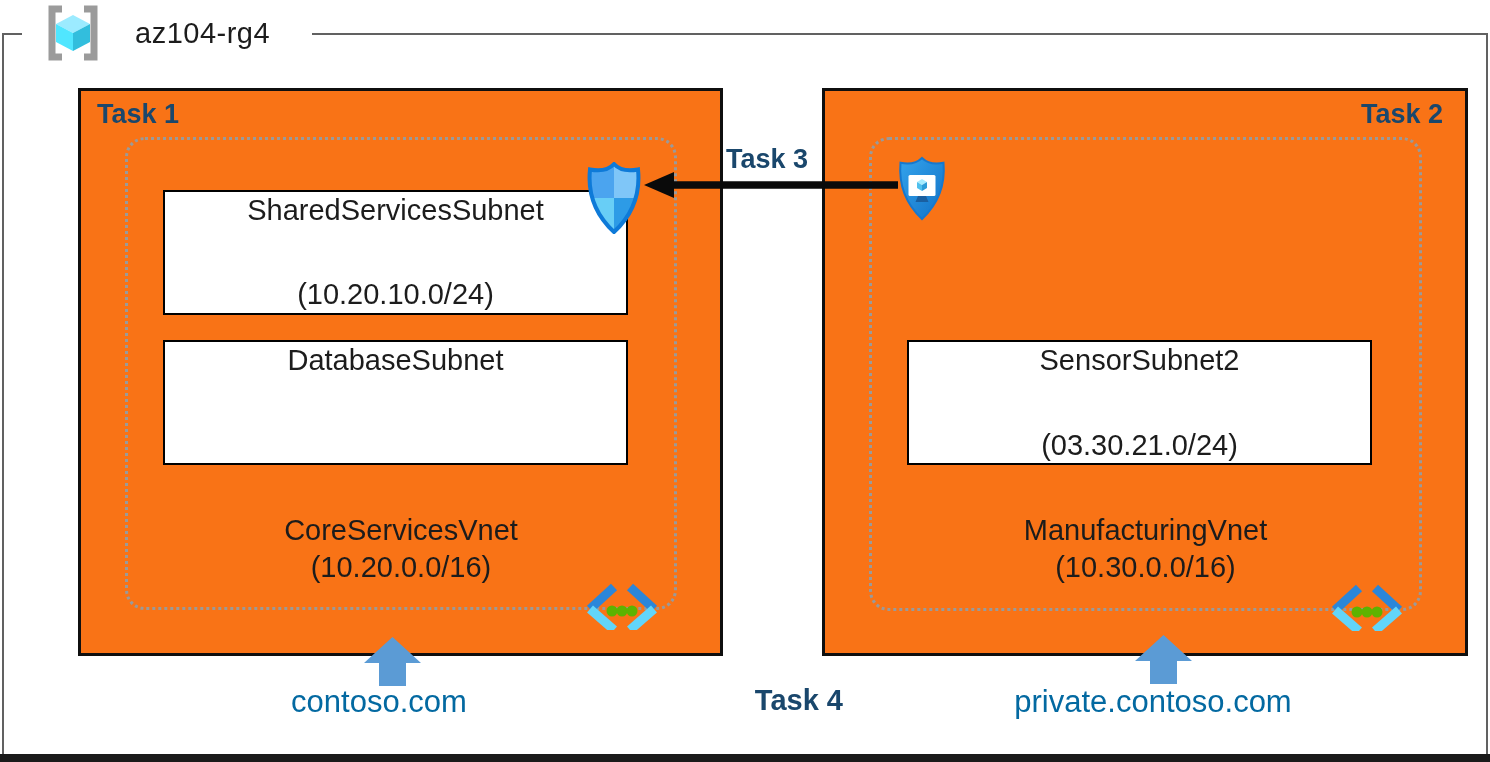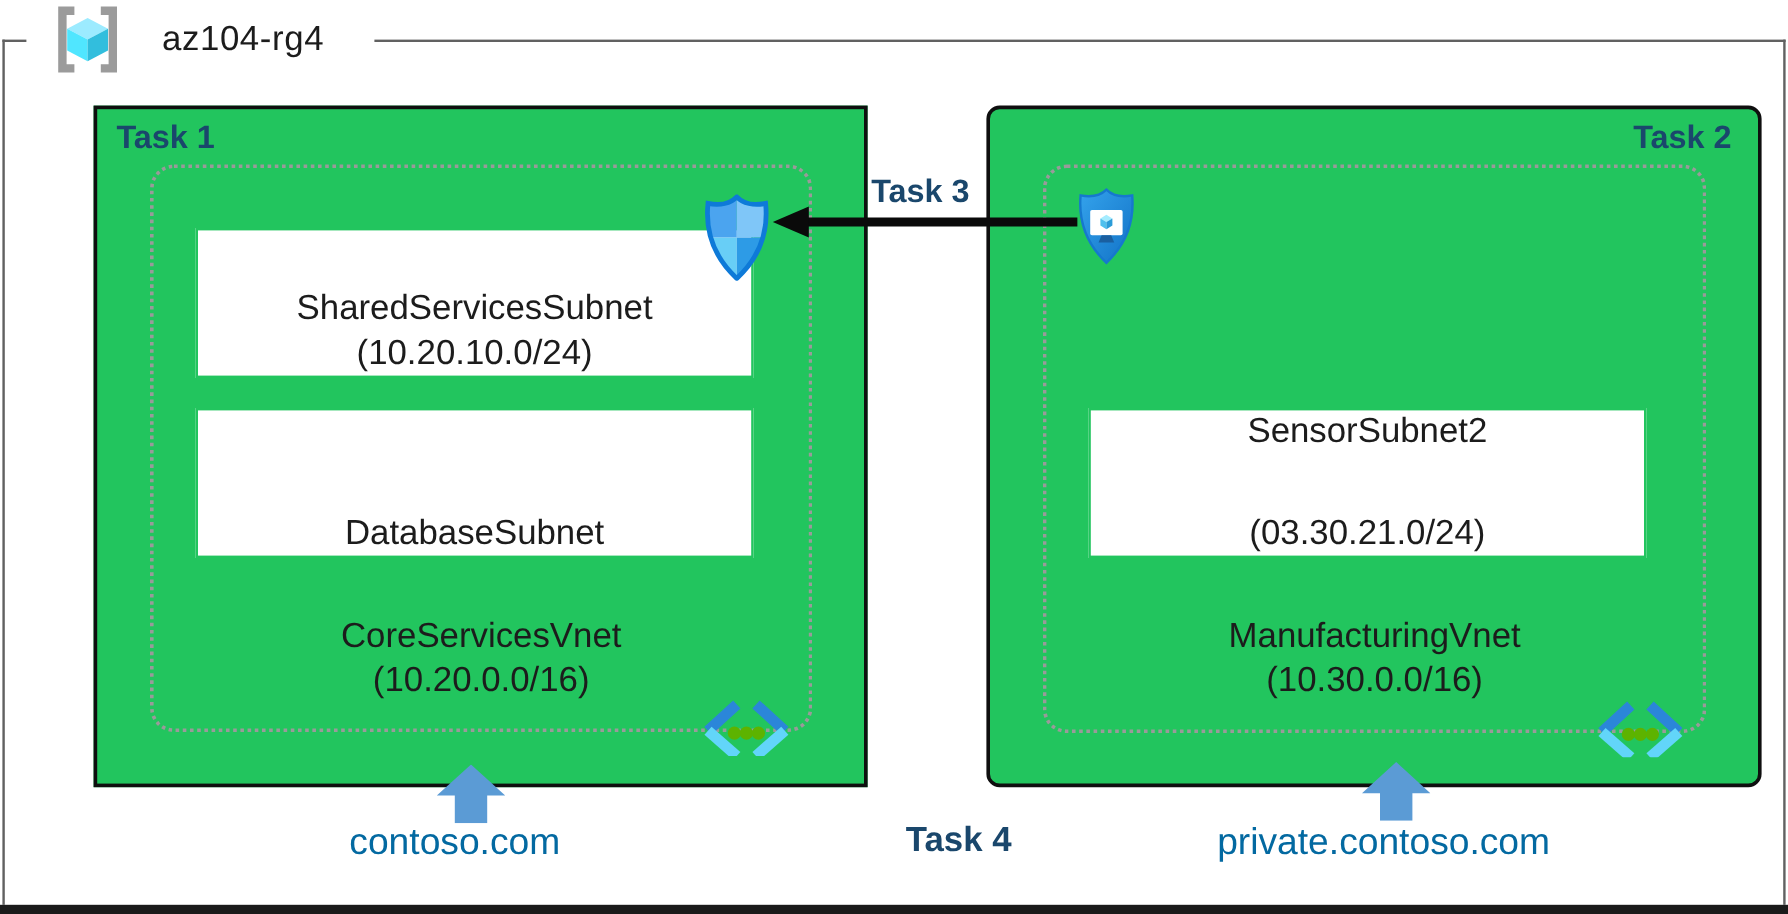--- a/index.html
+++ b/index.html
@@ -8,34 +8,34 @@
 
   
   .rg-border { position: absolute; left: 2px; top: 33px; width: 1486px; height: 721px;
                border: 2px solid #616161; border-bottom: none; z-index: 0; }
   .rg-bottom-bar { position: absolute; left: 0; top: 754px; width: 1490px; height: 8px; background: #1a1a1a; z-index: 0; }
   .rg-border-mask { position: absolute; left: 22px; top: 26px; width: 290px; height: 16px; background: #ffffff; z-index: 1; }
   .rg-header { position: absolute; left: 43px; top: 4px; display: flex; align-items: center; gap: 32px; z-index: 2; }
   .rg-name { font-size: 29px; color: #1c1c1c; letter-spacing: 0.5px; }
 
   
-  .vnet-box { position: absolute; top: 88px; height: 568px; background: #22c55e; border: 3px solid #0f0f0f; z-index: 1; }
+  .vnet-box { position: absolute; top: 88px; height: 568px; background: #f97316; border: 3px solid #0f0f0f; z-index: 1; }
   .vnet-box.left  { left: 78px;  width: 645px; }
-  .vnet-box.right { left: 822px; width: 646px; border-radius: 11px; }
+  .vnet-box.right { left: 822px; width: 646px; }
   .task-corner { position: absolute; top: 8px; font-size: 27px; font-weight: bold; color: #1a476c; }
   .task-corner.tl { left: 16px; }
   .task-corner.tr { right: 22px; }
 
   .dashed-area { position: absolute; top: 46px; border: 3px dotted #9a9a9a; border-radius: 20px; }
   .vnet-box.left  .dashed-area { left: 44px; width: 552px; height: 473px; }
   .vnet-box.right .dashed-area { left: 44px; width: 553px; height: 474px; }
 
   .subnet { position: absolute; left: 35px; width: 465px; height: 125px; background: #ffffff;
-            border: 2px solid #22c55e; display: flex; flex-direction: column; align-items: center;
-            justify-content: flex-end; text-align: center; }
+            border: 2px solid #000000; display: flex; flex-direction: column; align-items: center;
+            justify-content: space-between; text-align: center; }
   .subnet.first  { top: 50px; }
   .subnet.second { top: 200px; gap: 48px; }
   .subnet .line, .vnet-caption .line { font-size: 29px; color: #1c1c1c; line-height: 37px; }
 
   .vnet-caption { position: absolute; left: 0; top: 372px; width: 100%; text-align: center; }
 
   .vnet-icon-wrap { position: absolute; right: 14px; bottom: -23px; width: 76px; height: 48px; }
 
   
   .nsg-icon-wrap { position: absolute; left: 585px; top: 162px; width: 58px; height: 72px; z-index: 5; }

